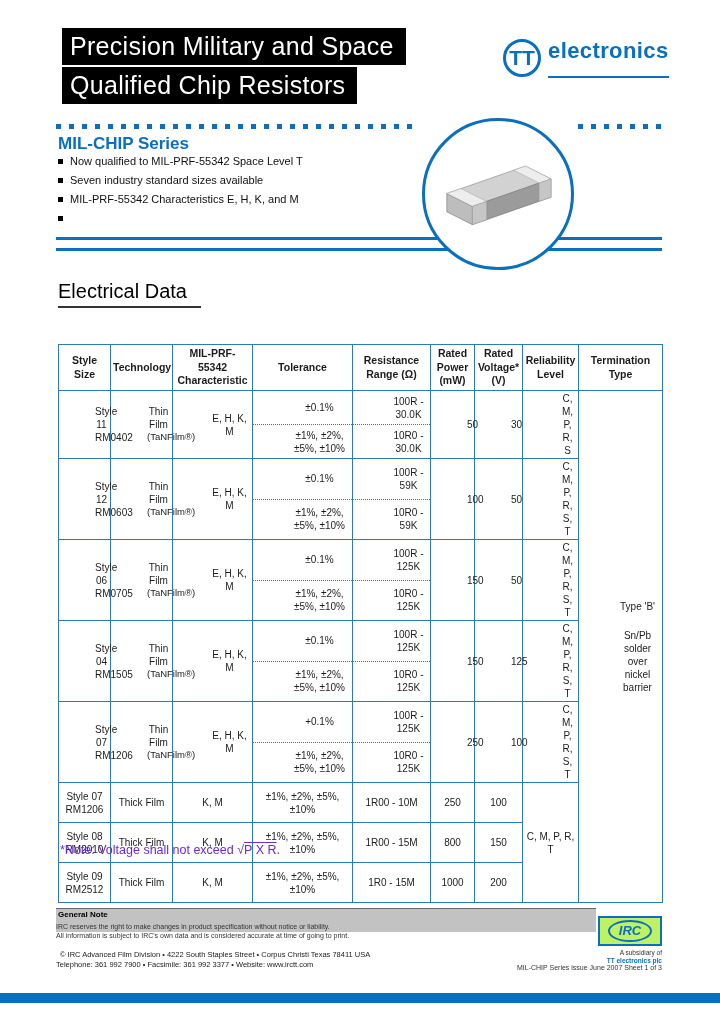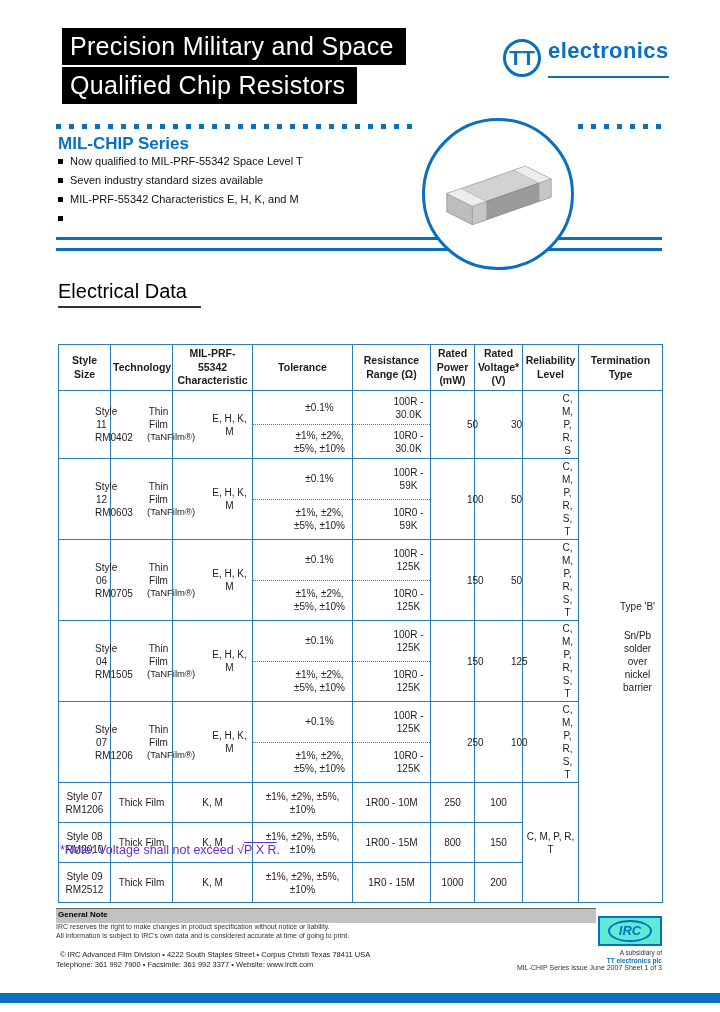--- a/index.html
+++ b/index.html
@@ -52,28 +52,28 @@
   td.dot-b { border-bottom:1px dotted #2a7cb8; }
   tr.thin-bot td.dot-t { border-top:1px dotted #2a7cb8; }
   .cell-sub { font-size:9.5px; }
   .term-cell div:first-child { margin-bottom:16px; }
 
   
   .note { position:absolute; left:60px; top:843px; font-size:12.5px; color:#6d28d9; }
   .note .over { text-decoration:overline; }
 
   
-  .gnbar { position:absolute; left:56px; top:908px; width:540px; height:15px; background:#c2c2c2;
+  .gnbar { position:absolute; left:56px; top:908px; width:540px; height:24px; background:#c2c2c2;
            border-top:1px solid #666; font-size:8px; font-weight:bold; color:#000; padding:1px 0 0 2px; }
   .gnlines { position:absolute; left:56px; top:922px; width:540px; font-size:7px; color:#333; line-height:9px; }
   .copy1 { position:absolute; left:60px; top:950px; font-size:7.5px; color:#222; }
   .copy2 { position:absolute; left:56px; top:960px; font-size:7.5px; color:#222; }
 
   .ircbox { position:absolute; left:598px; top:916px; width:64px; height:30px; border:2px solid var(--accent);
-            display:flex; align-items:center; justify-content:center; background:#5eead4; }
+            display:flex; align-items:center; justify-content:center; background:#bef264; }
   .ircoval { border:2px solid var(--accent); border-radius:50%; padding:1px 9px 2px 9px; color:var(--accent);
              font-style:italic; font-weight:bold; font-size:13px; }
   .ircsub { position:absolute; left:540px; top:949px; width:122px; text-align:right; font-size:6.5px; line-height:8px; color:#333; }
   .ircsub .plc { color:var(--accent); font-weight:bold; }
   .docref { position:absolute; left:380px; top:964px; width:282px; text-align:right; font-size:7px; color:#333; }
 
   .bottombar { position:absolute; left:0; top:993px; width:720px; height:10px; background:var(--accent); }
 </style>
 </head>
 <body>

